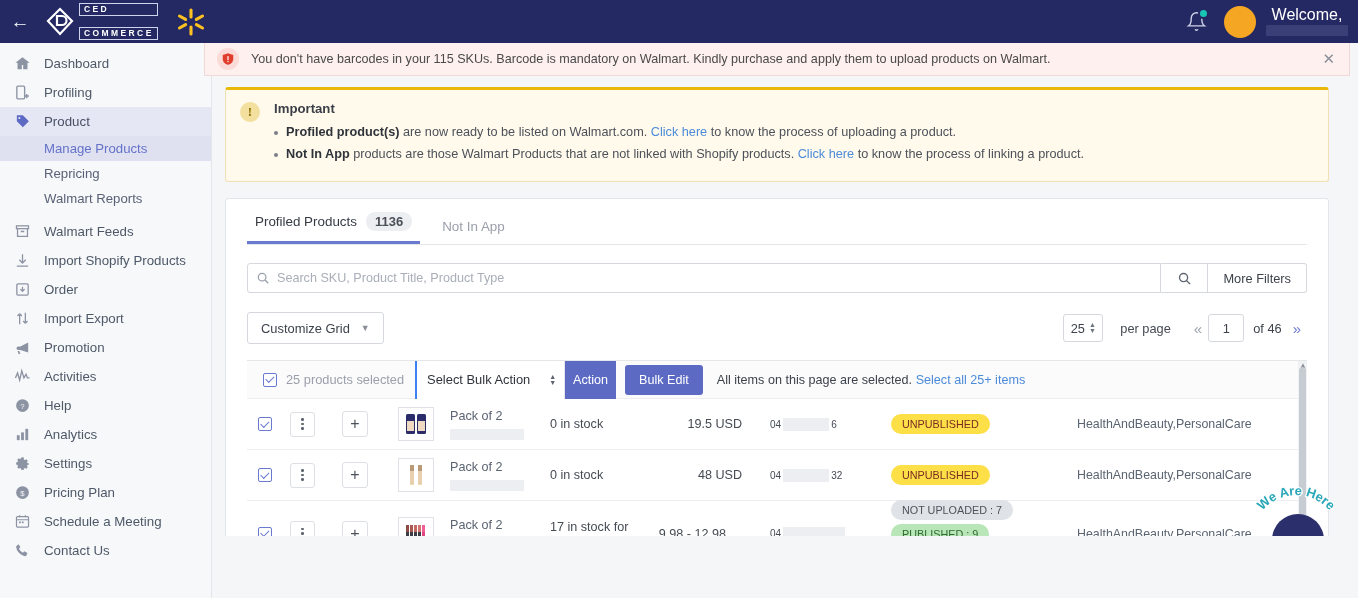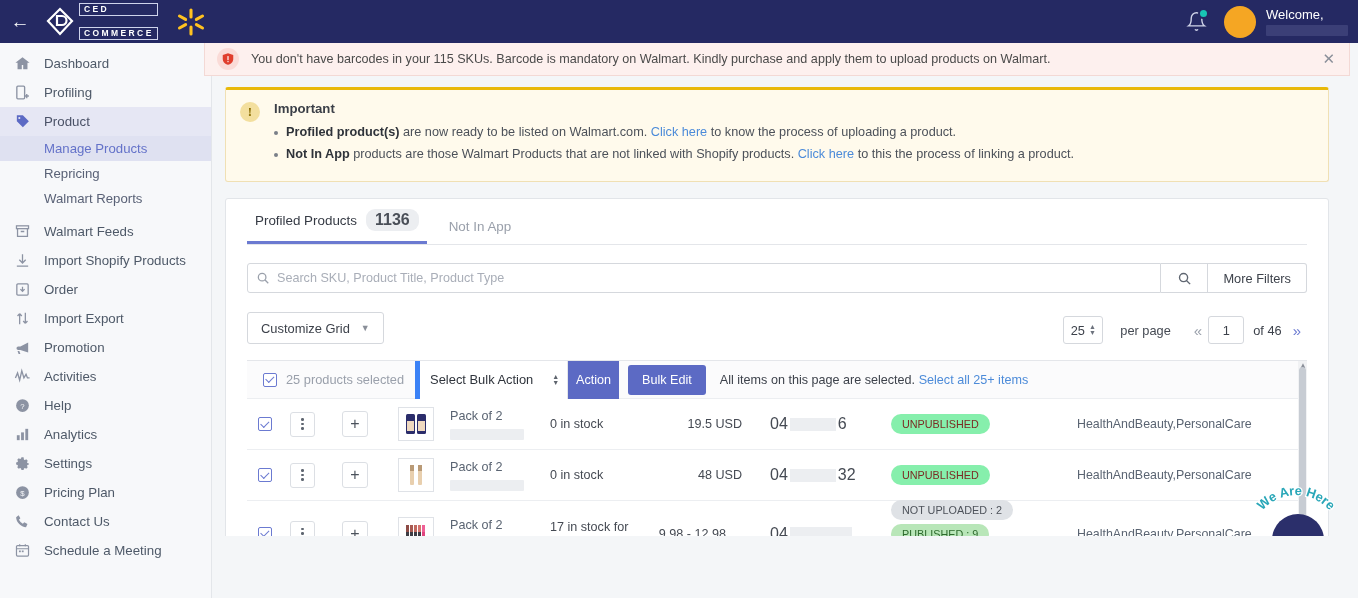--- a/index.html
+++ b/index.html
@@ -36,21 +36,21 @@
   }
   .bell-wrap { position: relative; width: 44px; height: 43px; display: flex; align-items: center; justify-content: center; cursor: pointer; }
   .bell-dot {
     position: absolute; top: 8px; right: 9px; width: 11px; height: 11px; border-radius: 50%;
     background: #18c5b5; border: 2px solid #252963;
   }
   .avatar {
     width: 32px; height: 32px; border-radius: 50%; background: #f5a623; margin-left: 6px; flex: none;
   }
   .welcome-box { margin-left: 10px; padding-right: 10px; }
-  .welcome-box .wl { color: #ffffff; font-size: 13px; line-height: 15px; }
+  .welcome-box .wl { color: #ffffff; font-size: 16px; line-height: 15px; text-align: center; }
   .welcome-box .redact { margin-top: 3px; height: 11px; width: 82px; background: #3b3f77; border-radius: 1px; }
 
   
   .sidebar {
     position: absolute; top: 43px; left: 0; width: 212px; height: 555px;
     background: #f7f8fa; border-right: 1px solid #e3e6ea; overflow: hidden;
   }
   .nav-item {
     display: flex; align-items: center; height: 29px; padding-left: 14px; cursor: pointer;
     color: #4e5968; font-size: 13.3px;
@@ -121,21 +121,21 @@
   }
 
   
   .tabs { display: flex; align-items: flex-end; height: 46px; border-bottom: 1px solid #e4e6ea; margin: 0 21px; }
   .tab {
     font-size: 13.4px; color: #9aa0ab; padding: 0 8px 10px 8px; margin-right: 14px; cursor: pointer;
     display: flex; align-items: center; position: relative;
   }
   .tab.active { color: #353a44; border-bottom: 3px solid #6b7ad1; }
   .tab .badge {
-    margin-left: 9px; background: #eceef1; color: #4a4f58; font-size: 16px; font-weight: bold;
+    margin-left: 9px; background: #eceef1; color: #4a4f58; font-size: 13px; font-weight: bold;
     border-radius: 9px; padding: 2px 9px;
   }
 
   
   .searchrow { display: flex; margin: 18px 21px 0 21px; }
   .searchbox {
     flex: 1; height: 30px; border: 1px solid #d5d8dd; border-radius: 3px 0 0 3px;
     display: flex; align-items: center; padding: 0 8px; background: #fff;
   }
   .searchbox .mag { color: #9aa0ab; margin-right: 7px; display: flex; }
@@ -148,21 +148,21 @@
     width: 47px; height: 30px; border: 1px solid #d5d8dd; border-left: none; background: #fff;
     display: flex; align-items: center; justify-content: center; color: #5f6671; cursor: pointer;
   }
   .morefilters {
     height: 30px; border: 1px solid #d5d8dd; border-left: none; border-radius: 0 3px 3px 0; background: #fff;
     display: flex; align-items: center; padding: 0 15px; font-size: 12.8px; color: #3d424b; cursor: pointer;
     white-space: nowrap;
   }
 
   
-  .toolrow { display: flex; align-items: flex-end; margin: 19px 21px 0 21px; gap: 45px; }
+  .toolrow { display: flex; align-items: center; margin: 19px 21px 0 21px; gap: 45px; }
   .customgrid {
     height: 32px; border: 1px solid #d5d8dd; border-radius: 3px; background: #fff;
     display: flex; align-items: center; padding: 0 13px; font-size: 12.9px; color: #3d424b; cursor: pointer;
   }
   .customgrid .caret { margin-left: 11px; color: #8a8f99; font-size: 9px; }
   .pager { margin-left: auto; display: flex; align-items: center; font-size: 12.8px; color: #3d424b; }
   .pager .numbox {
     height: 28px; min-width: 40px; border: 1px solid #d5d8dd; border-radius: 3px; background: #fff;
     display: flex; align-items: center; justify-content: center; padding: 0 6px; cursor: pointer;
   }
@@ -174,21 +174,21 @@
     display: flex; align-items: center; justify-content: center; cursor: text; }
   .pager .of { margin: 0 5px 0 9px; }
 
   
   .gridwrap { margin: 16px 21px 0 21px; border-top: 1px solid #e4e6ea; position: relative; height: 215px; overflow: hidden; }
   .bulkbar {
     display: flex; align-items: center; height: 38px; background: #fbfbfc; border-bottom: 1px solid #eceef1;
     padding-left: 4px;
   }
   .bulkbar .selbox {
-    display: flex; align-items: center; height: 38px; padding: 0 11px 0 12px; border-right: 5px solid #3b82f6;
+    display: flex; align-items: center; height: 38px; padding: 0 11px 0 12px; border-right: 2px solid #3b82f6;
   }
   .chk {
     width: 14px; height: 14px; border: 1.6px solid #6b7ad1; border-radius: 2px; background: #fff;
     display: flex; align-items: center; justify-content: center; flex: none; cursor: pointer;
   }
   .chk:after { content: ""; width: 7px; height: 3.5px; border-left: 1.8px solid #6b7ad1; border-bottom: 1.8px solid #6b7ad1;
     transform: rotate(-45deg) translate(0.5px,-1px); }
   .bulkbar .seltxt { margin-left: 9px; font-size: 12.8px; color: #9aa0ab; white-space: nowrap; }
   .bulksel {
     height: 38px; width: 148px; display: flex; align-items: center; padding: 0 8px 0 10px;
@@ -219,25 +219,25 @@
   .plusbtn { width: 26px; height: 26px; border: 1px solid #dcdfe4; border-radius: 3px; background: #fff;
     display: flex; align-items: center; justify-content: center; color: #4b525c; font-size: 16px; cursor: pointer; }
   .c-thumb { width: 52px; }
   .thumb { width: 36px; height: 34px; border: 1px solid #dfe2e7; background: #fff; display: flex; align-items: center;
     justify-content: center; overflow: hidden; }
   .c-title { width: 88px; }
   .ptitle { font-size: 12.6px; color: #5a6472; line-height: 15px; }
   .predact { margin-top: 5px; height: 11px; width: 74px; background: #eceef1; border-radius: 1px; }
   .c-stock { width: 112px; font-size: 12.6px; color: #454a53; padding-left: 12px; }
   .c-price { width: 92px; font-size: 12.6px; color: #454a53; justify-content: flex-end; }
-  .c-sku { width: 135px; font-size: 16px; color: #454a53; padding-left: 28px; position: relative; }
+  .c-sku { width: 135px; font-size: 10px; color: #454a53; padding-left: 28px; position: relative; }
   .skuredact { display: inline-block; height: 13px; background: #eceef1; vertical-align: middle; margin: 0 2px; }
   .c-status { width: 190px; padding-left: 14px; flex-direction: column; align-items: flex-start; }
   .pill { border-radius: 11px; font-size: 10.8px; padding: 4px 11px; display: inline-block; white-space: nowrap; }
-  .pill.unpub { background: #86efac; color: #7b2b24; }
+  .pill.unpub { background: #fde047; color: #7b2b24; }
   .pill.notup { background: #dfe2e6; color: #4d525a; }
   .pill.pub { background: #b8e6b8; color: #2d6a2d; }
   .pill + .pill { margin-top: 4px; }
   .c-cat { font-size: 12.4px; color: #5a6472; padding-left: 10px; }
 
   
   .vscroll { position: absolute; right: 0; top: 0; width: 9px; height: 100%; background: #f1f2f4; }
   .vscroll .thumbbar { position: absolute; top: 6px; left: 1px; width: 7px; height: 150px; background: #c7ccd3; border-radius: 4px; }
   .vscroll .sarrow { position: absolute; left: 1px; color: #8a8f99; font-size: 8px; text-align: center; width: 7px; }
 
@@ -429,37 +429,37 @@
       <svg width="17" height="17" viewBox="0 0 24 24" fill="currentColor">
           <circle cx="12" cy="12" r="9"></circle>
           <text x="12" y="16.5" font-size="11" font-family="Liberation Sans, sans-serif" fill="#f7f8fa" text-anchor="middle">$</text>
         </svg>
     </span>
     <span class="lbl">Pricing Plan</span>
   </div>
 
   <div class="nav-item">
     <span class="ico">
-      <svg width="17" height="17" viewBox="0 0 24 24" fill="currentColor">
-          <path d="M6.5 3 9 7.5l-2 2a12 12 0 0 0 5.5 5.5l2-2L19 15.5 17 20c-7 0-14-7-14-14z"></path>
-        </svg>
-    </span>
-    <span class="lbl">Contact Us</span>
-  </div>
-
-  <div class="nav-item">
-    <span class="ico">
       <svg width="17" height="17" viewBox="0 0 24 24" fill="none" stroke="currentColor" stroke-width="1.7">
           <rect x="3.5" y="5" width="17" height="15" rx="1.5"></rect>
           <path d="M3.5 9.5h17M8 3v3M16 3v3"></path>
           <rect x="7" y="12" width="2.6" height="2.4" fill="currentColor" stroke="none"></rect>
           <rect x="11" y="12" width="2.6" height="2.4" fill="currentColor" stroke="none"></rect>
         </svg>
     </span>
     <span class="lbl">Schedule a Meeting</span>
+  </div>
+
+  <div class="nav-item">
+    <span class="ico">
+      <svg width="17" height="17" viewBox="0 0 24 24" fill="currentColor">
+          <path d="M6.5 3 9 7.5l-2 2a12 12 0 0 0 5.5 5.5l2-2L19 15.5 17 20c-7 0-14-7-14-14z"></path>
+        </svg>
+    </span>
+    <span class="lbl">Contact Us</span>
   </div>
 </div>
 
 <div class="main">
 
   <div class="banner-red">
     <span class="bico">
       <svg width="14" height="14" viewBox="0 0 24 24" fill="#e03e2d">
           <path d="M12 2 3 5v7c0 5 4 9 9 10 5-1 9-5 9-10V5z"></path>
           <rect x="11" y="7" width="2" height="7" fill="#fff"></rect>
@@ -473,21 +473,21 @@
   <div class="main-inner">
     <div class="important">
       <span class="iico">!</span>
       <div class="ibody">
         <div class="ititle">Important</div>
         <ul>
           <li>
             <b>Profiled product(s)</b><span> are now ready to be listed on Walmart.com. </span><a>Click here</a><span> to know the process of uploading a product.</span>
           </li>
           <li>
-            <b>Not In App</b><span> products are those Walmart Products that are not linked with Shopify products. </span><a>Click here</a><span> to this the process of linking a product.</span>
+            <b>Not In App</b><span> products are those Walmart Products that are not linked with Shopify products. </span><a>Click here</a><span> to know the process of linking a product.</span>
           </li>
         </ul>
       </div>
     </div>
 
     <div class="card">
 
       <div class="tabs">
         <div class="tab active">
           <span>Profiled Products</span>
@@ -688,21 +688,21 @@
               <div class="predact"></div>
             </div>
           </div>
           <div class="cell c-stock">17 in stock for 1…</div>
           <div class="cell c-price">9.98 - 12.98 …</div>
           <div class="cell c-sku">
             <span>04</span>
               <span class="skuredact" style="width:62px"></span>
           </div>
           <div class="cell c-status">
-            <span class="pill notup">NOT UPLOADED : 2</span>
+            <span class="pill notup">NOT UPLOADED : 7</span>
             <span class="pill pub">PUBLISHED : 9</span>
             <span class="pill unpub">UNPUBLISHED : 4</span>
           </div>
           <div class="cell c-cat">HealthAndBeauty,PersonalCare</div>
         </div>
 
         <div class="vscroll">
           <div class="sarrow" style="top:0">▲</div>
           <div class="thumbbar"></div>
         </div>

